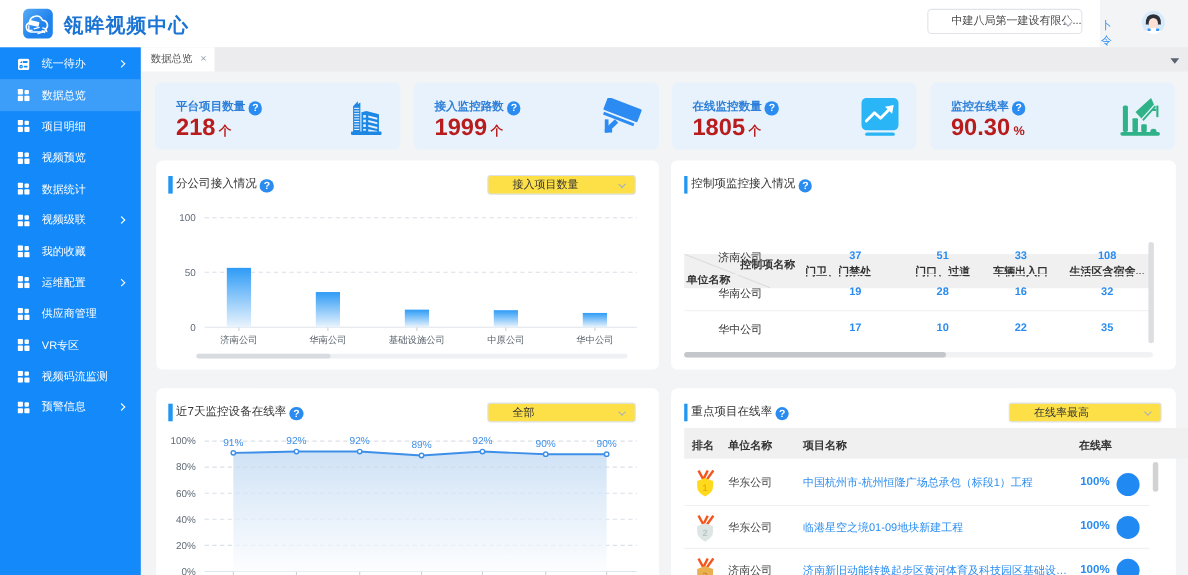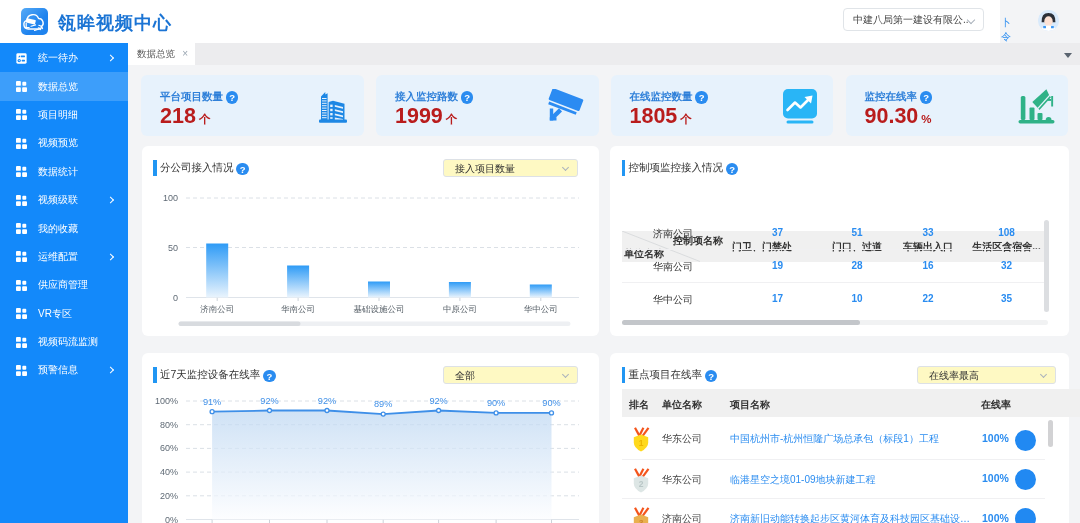--- a/index.html
+++ b/index.html
@@ -2,21 +2,21 @@
 <html><head>
 <meta charset="utf-8">
 <style>
 *{margin:0;padding:0;box-sizing:border-box;}
 html,body{width:1080px;height:523px;overflow:hidden;}
 body{font-family:"Liberation Sans",sans-serif;background:#f3f4f6;position:relative;}
 
 #header{position:absolute;left:0;top:0;width:1000px;height:43px;background:#fff;}
 #logo{position:absolute;left:21px;top:8px;width:27px;height:27px;border-radius:5px;background:linear-gradient(135deg,#55aaf6 0%,#1f83ee 60%);}
 #logoname{position:absolute;left:58px;top:11px;font-size:18px;font-weight:bold;color:#1b74d4;letter-spacing:1px;}
-#hsel{position:absolute;left:843px;top:8px;width:141px;height:23px;border:1px solid #e0e4e8;border-radius:4px;background:#fff;font-size:10px;color:#444;line-height:21px;padding-left:9px;white-space:nowrap;overflow:hidden;}
+#hsel{position:absolute;left:843px;top:8px;width:141px;height:23px;border:1px solid #e0e4e8;border-radius:4px;background:#fff;font-size:10px;color:#444;line-height:21px;padding-left:21px;white-space:nowrap;overflow:hidden;}
 #hsel .chev{position:absolute;right:9px;top:8px;background:#fff;}
 #uname{position:absolute;left:1001px;top:16px;font-size:10px;color:#2a8cf0;}
 #avatar{position:absolute;left:1038px;top:10px;width:21px;height:21px;border-radius:50%;overflow:hidden;background:#d9eafb;}
 .chev{display:inline-block;width:6px;height:6px;border-right:1.2px solid #aab2bc;border-bottom:1.2px solid #aab2bc;transform:rotate(45deg);}
 
 #side{position:absolute;left:0;top:43px;width:128px;height:480px;background:#1389fa;}
 .mi{position:relative;height:28.4px;display:flex;align-items:center;color:#fff;font-size:10px;}
 .mi .ic{margin-left:15.5px;margin-right:11.5px;width:11px;height:11px;flex:0 0 11px;}
 .mi.sel{background:#3d9efa;}
 .mi .arr{position:absolute;right:15px;top:50%;width:5px;height:5px;border-right:1.3px solid #fff;border-bottom:1.3px solid #fff;transform:translateY(-50%) rotate(-45deg);}
@@ -29,21 +29,21 @@
 .scard{position:absolute;top:75px;width:222.5px;height:60.5px;background:#e7f2fc;border-radius:6px;}
 .st{position:absolute;left:19px;top:14.5px;font-size:10.5px;color:#2f80d9;font-weight:bold;}
 .sn{position:absolute;left:19px;top:29px;font-size:21.5px;font-weight:bold;color:#b91c1c;}
 .su{font-size:11.5px;font-weight:bold;margin-left:3px;}
 .q{display:inline-block;width:12.5px;height:12.5px;border-radius:50%;background:#2a8cf0;color:#fff;font-size:9.5px;font-weight:bold;text-align:center;line-height:13px;vertical-align:-1.5px;}
 .sic{position:absolute;right:16px;top:13px;}
 
 .card{position:absolute;background:#fff;border-radius:6px;}
 .ct{position:absolute;left:11.5px;top:14px;font-size:10.5px;font-weight:500;color:#333;padding-left:7px;line-height:15px;}
 .ct:before{content:"";position:absolute;left:0;top:0px;width:3.5px;height:15.5px;background:#2196f3;}
-.sel2{position:absolute;width:134.5px;height:18.5px;border:1px solid #dde1e6;border-radius:3px;background:#fef9c3;font-size:10px;color:#333;line-height:17px;padding-left:11px;}
+.sel2{position:absolute;width:134.5px;height:18.5px;border:1px solid #dde1e6;border-radius:3px;background:#fde047;font-size:10px;color:#333;line-height:17px;padding-left:22px;}
 .sel2 .chev{position:absolute;right:9px;top:5.5px;width:5px;height:5px;}
 
 .thead{position:absolute;background:#f0f0f0;}
 .t{font-size:10px;color:#333;}
 .tb{font-size:10px;font-weight:bold;color:#333;}
 .bl{color:#2a8cf0;}
 .sep{position:absolute;height:1px;background:#f0f0f2;}
 </style>
 </head>
 <body>

